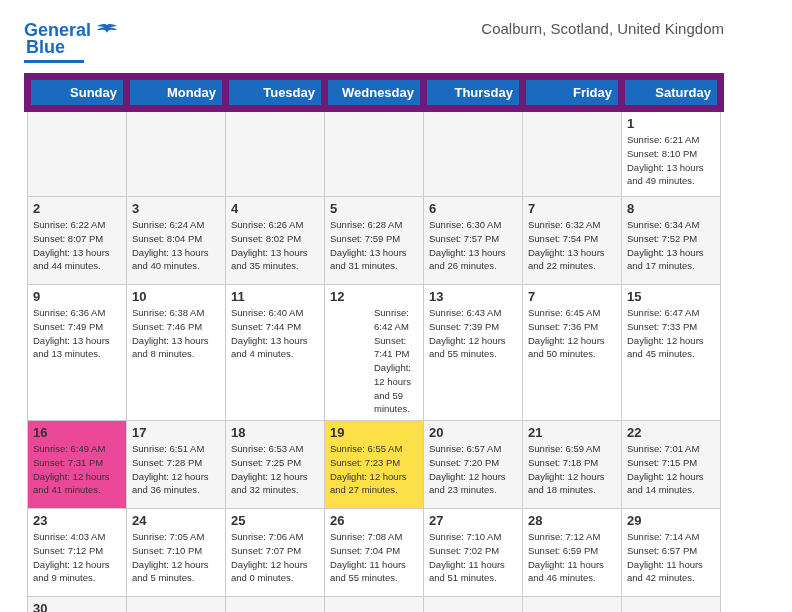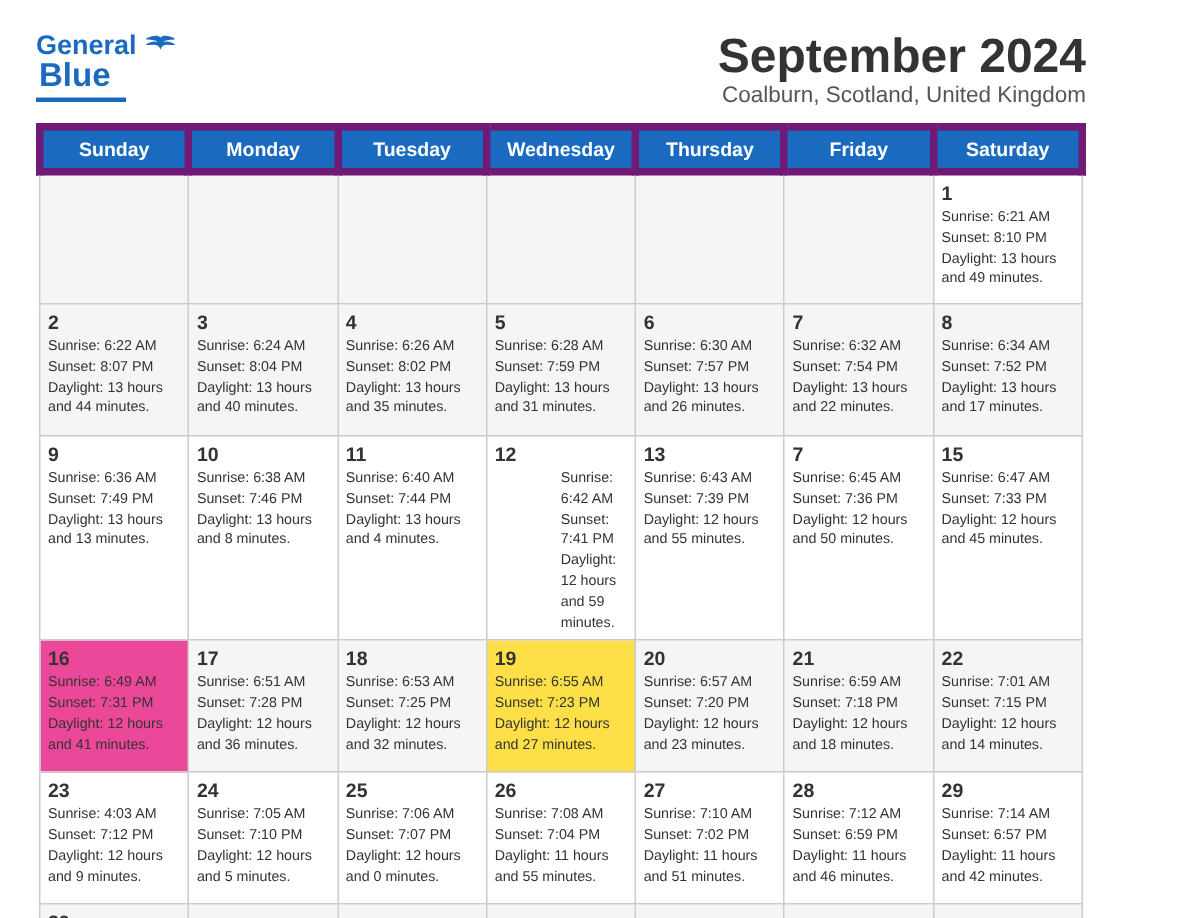--- a/index.html
+++ b/index.html
@@ -52,25 +52,25 @@
       font-weight: normal;
     }
     .calendar {
       width: 100%;
       border-collapse: collapse;
       table-layout: fixed;
     }
     .calendar th {
       background: #1a6bbf;
       color: #fff;
-      text-align: center;
+      text-align: right;
       padding: 5px 6px;
       font-size: 13px;
       font-weight: bold;
-      border: 5px solid #701a75;
+      border: 7px solid #701a75;
     }
     .calendar td {
       vertical-align: top;
       border: 1px solid #ccc;
       padding: 4px 5px;
       font-size: 10px;
       color: #333;
       height: 88px;
       width: calc(100% / 7);
     }
@@ -97,25 +97,24 @@
   <div class="header">
     <div class="logo">
       <div class="logo-row">
         <span style="font-size:18px;font-weight:bold;color:#333;">
           <span style="color:#1a6bbf;">General</span>
           <svg width="20" height="16" viewBox="0 0 20 16" style="vertical-align:middle;margin-left:1px;">
             <path d="M10 2 C12 0, 16 1, 20 3 C17 4, 14 3, 12 5 C14 4, 18 5, 20 7 C16 7, 13 6, 11 8 L10 10 L9 8 C7 6, 4 7, 0 7 C2 5, 6 4, 8 5 C6 3, 3 4, 0 3 C4 1, 8 0, 10 2Z" fill="#1a6bbf"></path>
           </svg>
         </span>
       </div>
-      <div style="font-size:22px;font-weight:bold;color:#1a6bbf;margin-top:-4px;margin-left:2px;">Blue</div>
+      <div style="font-size:18px;font-weight:bold;color:#1a6bbf;margin-top:-4px;margin-left:2px;">Blue</div>
       <div class="logo-blue-line"></div>
     </div>
     <div class="title-block">
-      <h1>September 2024</h1>
       <h2>Coalburn, Scotland, United Kingdom</h2>
     </div>
   </div>
 
   <table class="calendar">
     <thead>
       <tr>
         <th>Sunday</th>
         <th>Monday</th>
         <th>Tuesday</th>

